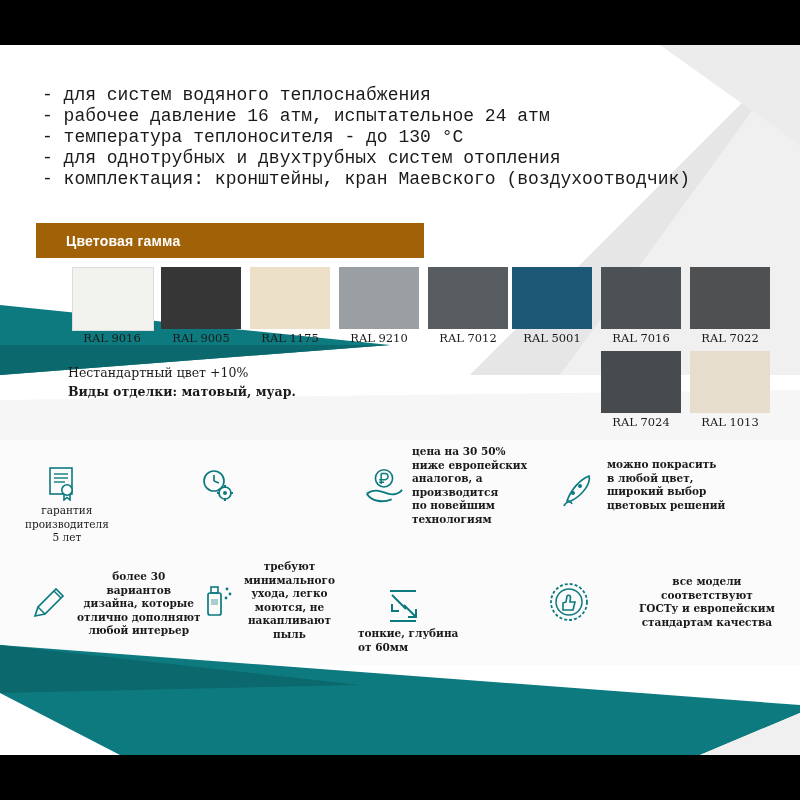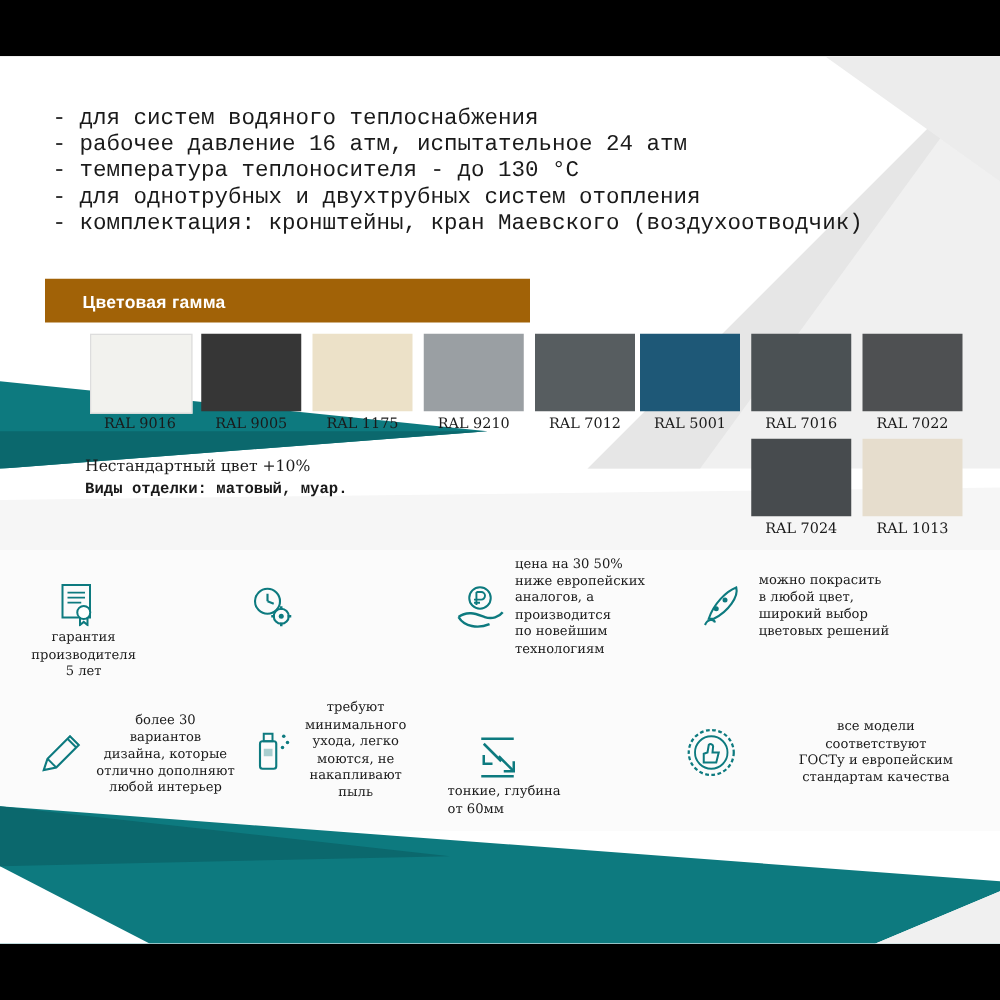--- a/index.html
+++ b/index.html
@@ -129,21 +129,21 @@
     display: flex;
     align-items: center;
     justify-content: center;
   }
   .benefit .txt {
     font-size: 10.5px;
     color: #1a1a1a;
     line-height: 13.5px;
     font-family: "DejaVu Serif", serif;
   }
-  .benefit .txt.bold { font-weight: normal; }
+  .benefit .txt.bold { font-weight: bold; }
   .benefit .txt.center { text-align: center; }
 </style>
 </head>
 <body>
 
 <div id="page">
 
   <div class="bar-top"></div>
   <div class="bar-bottom"></div>
 
@@ -215,21 +215,21 @@
       <div class="chip" style="background:#474b4e;"></div>
       <div class="lbl">RAL 7024</div>
     </div>
     <div class="swatch" style="left:690px; top:306px;">
       <div class="chip" style="background:#e6ddcd;"></div>
       <div class="lbl">RAL 1013</div>
     </div>
 
     <div class="note">
       <div>Нестандартный цвет +10%</div>
-      <div style="font-weight:bold;font-family:Liberation Mono, monospace;">Виды отделки: матовый, муар.</div>
+      <div style="font-weight:bold;">Виды отделки: матовый, муар.</div>
     </div>
 
     <div class="benefits">
 
       <div class="benefit" style="left:25px; top:22px;flex-direction:column;">
         <div class="ico">
           <svg width="36" height="36" viewBox="0 0 36 36">
             <rect x="5" y="3" width="22" height="26" fill="none" stroke="#0d7a7f" stroke-width="1.6"></rect>
             <line x1="9" y1="9" x2="23" y2="9" stroke="#0d7a7f" stroke-width="1.4"></line>
             <line x1="9" y1="13" x2="23" y2="13" stroke="#0d7a7f" stroke-width="1.4"></line>
@@ -273,21 +273,21 @@
         <div class="txt bold">
           <div>цена на 30 50%</div>
           <div>ниже европейских</div>
           <div>аналогов, а</div>
           <div>производится</div>
           <div>по новейшим</div>
           <div>технологиям</div>
         </div>
       </div>
 
-      <div class="benefit" style="left:558px; top:18px;">
+      <div class="benefit" style="left:558px; top:18px;align-items:flex-end;">
         <div class="ico">
           <svg width="40" height="40" viewBox="0 0 40 40">
             <path d="M8 30 C12 18 22 8 30 5 C32 12 24 24 12 30 Z" fill="none" stroke="#0d7a7f" stroke-width="1.7"></path>
             <circle cx="14" cy="22" r="2" fill="#0d7a7f"></circle>
             <circle cx="21" cy="15" r="2" fill="#0d7a7f"></circle>
             <path d="M5 35 C7 30 12 30 13 33" fill="none" stroke="#0d7a7f" stroke-width="1.7"></path>
           </svg>
         </div>
         <div class="txt bold">
           <div>можно покрасить</div>

